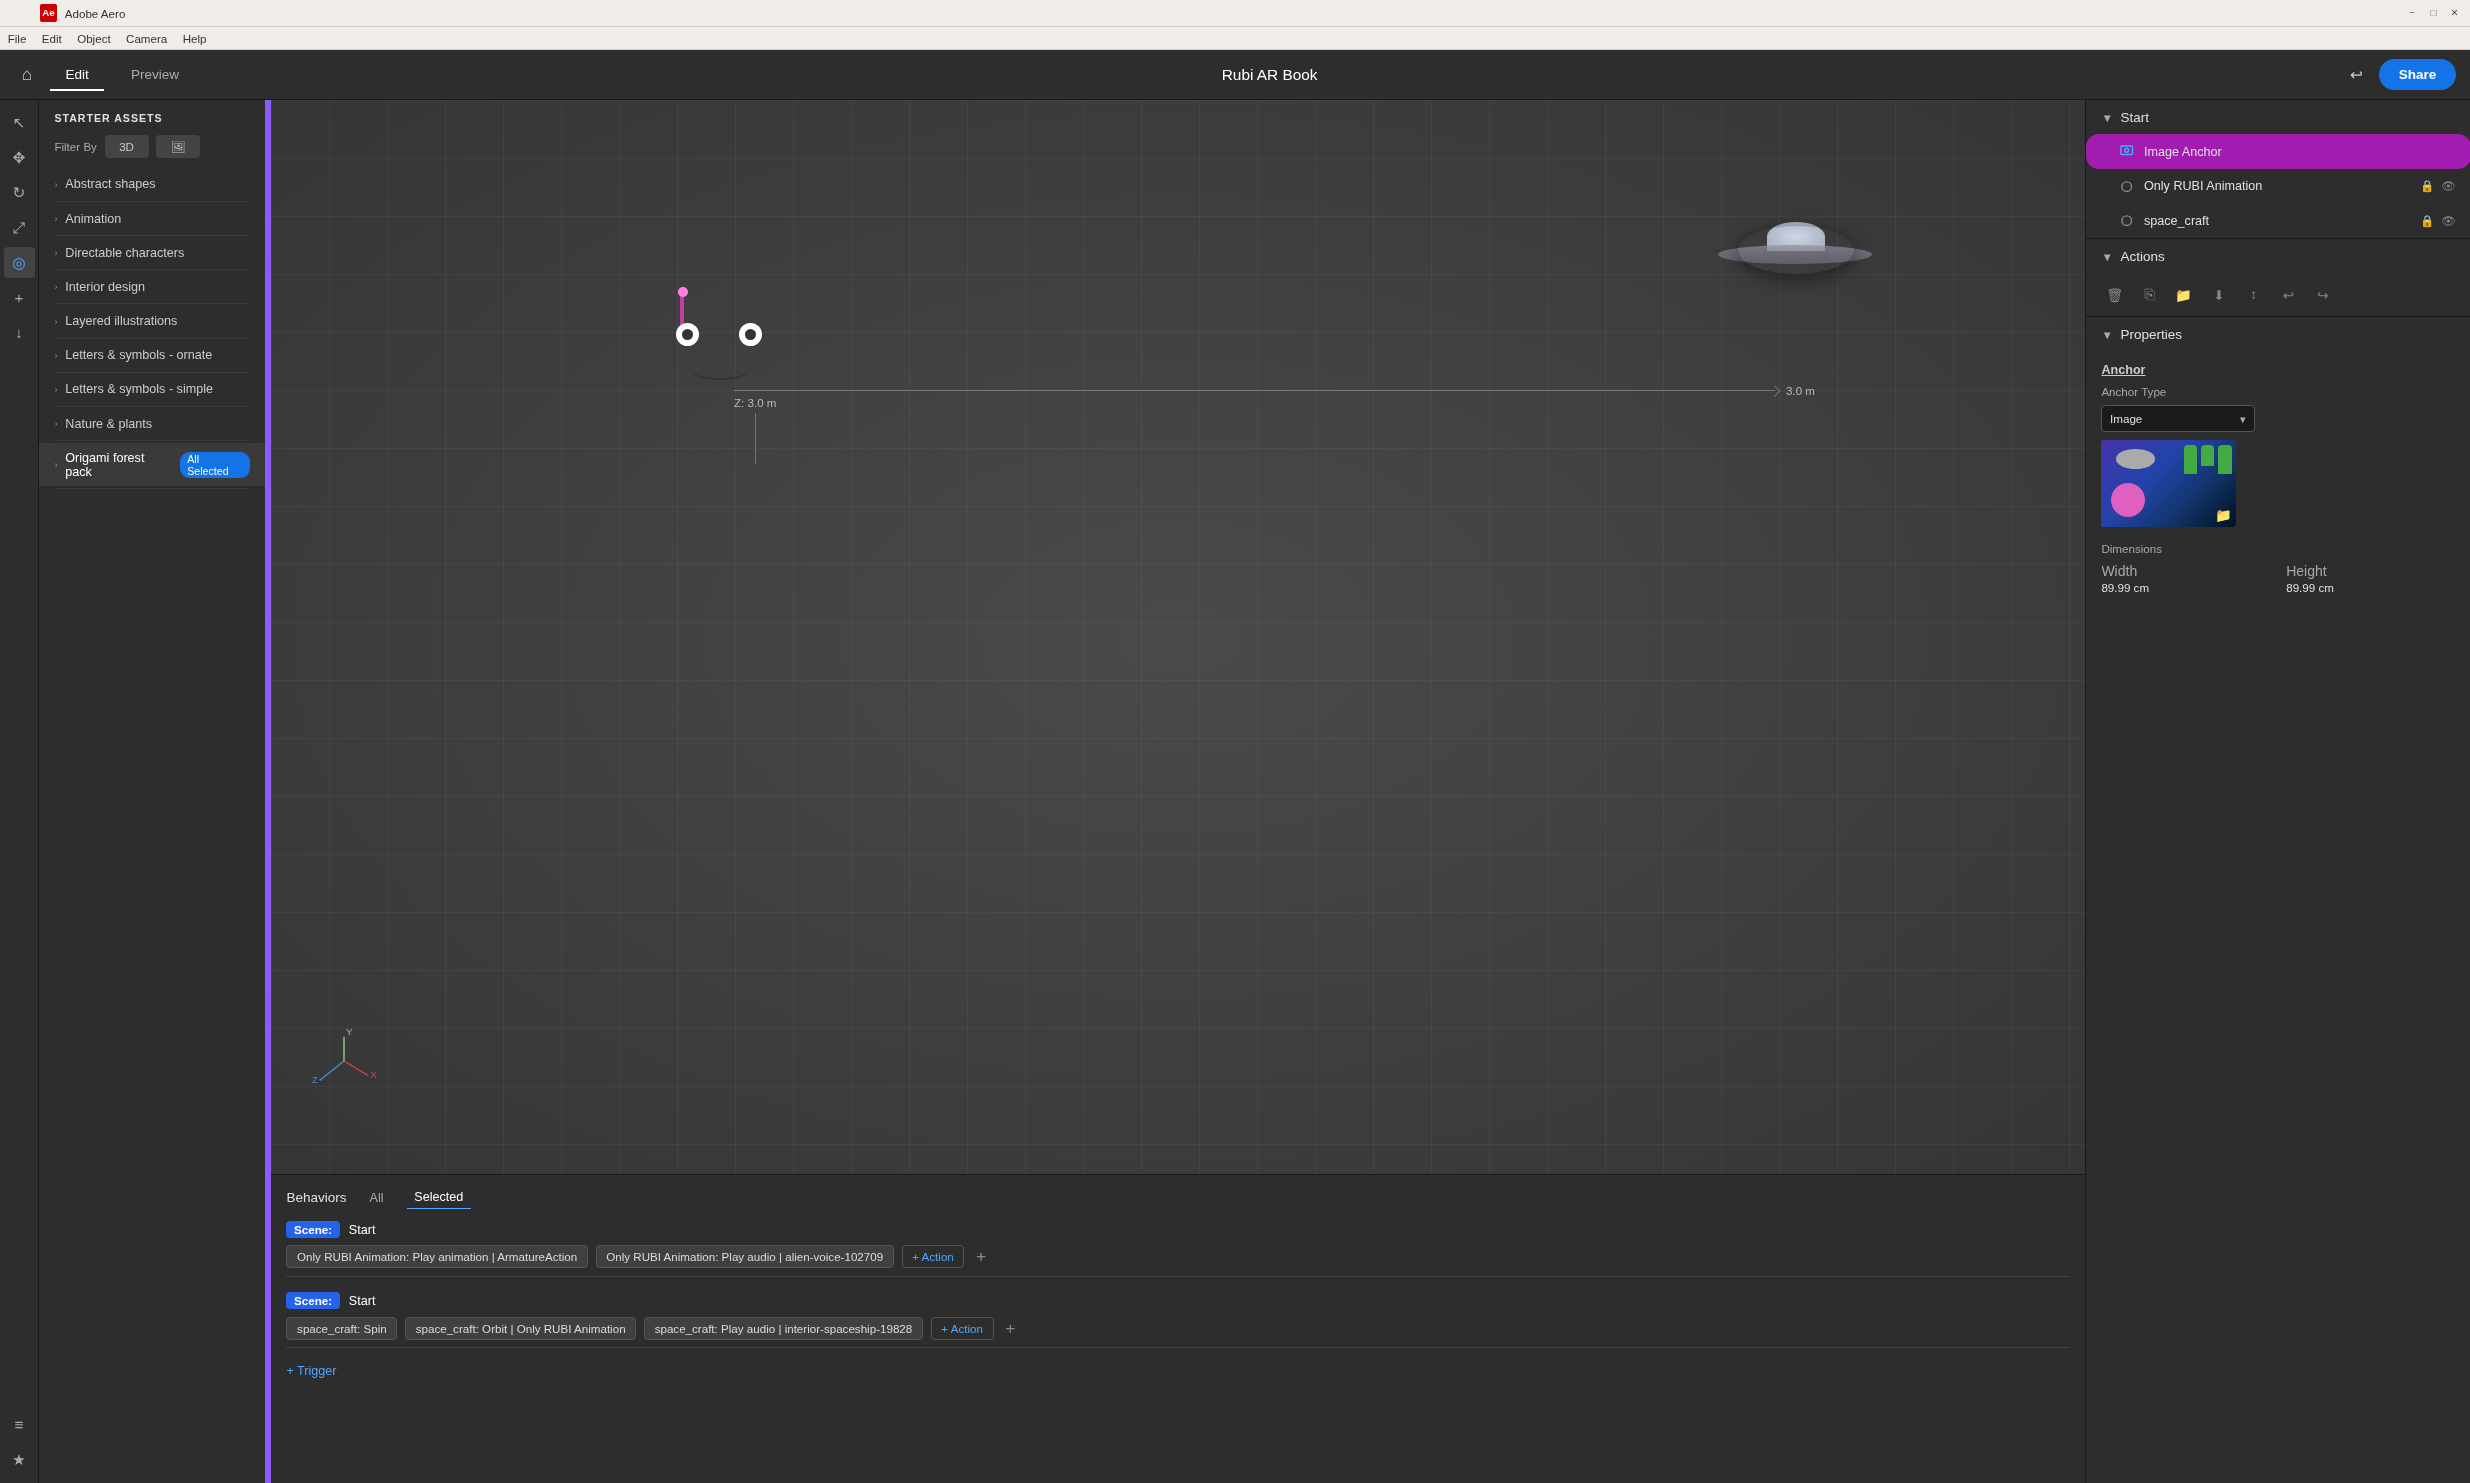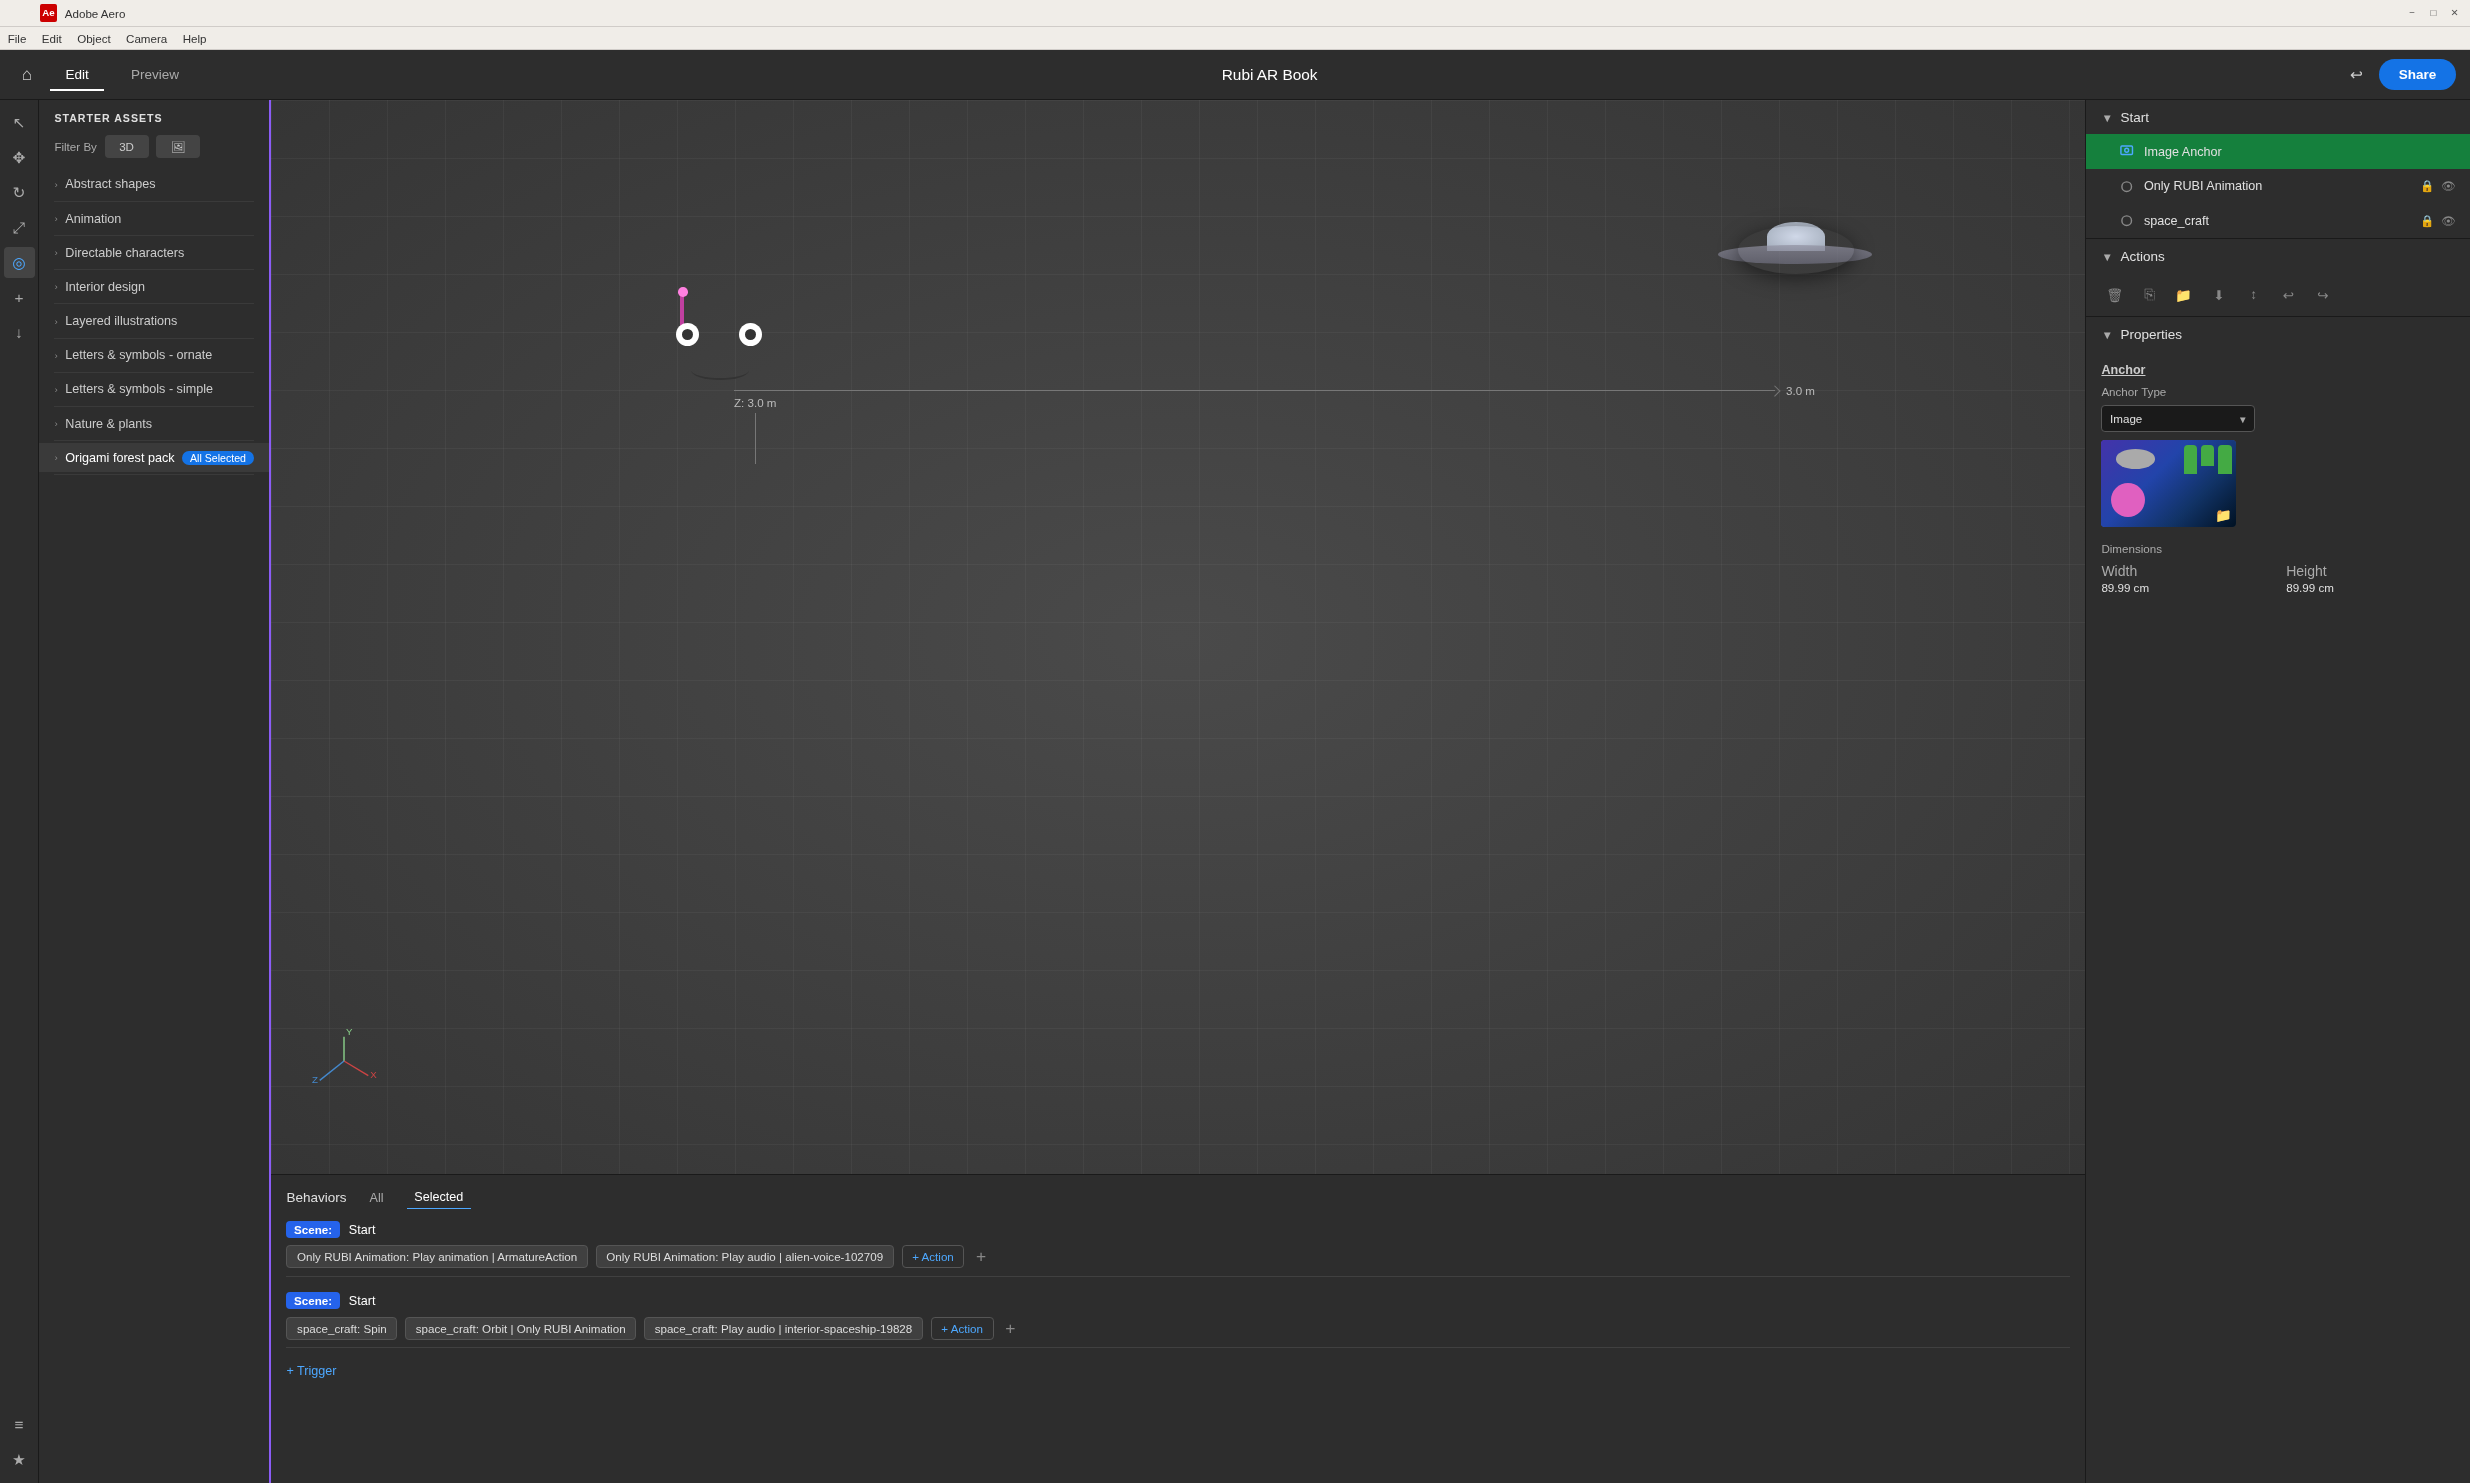--- a/index.html
+++ b/index.html
@@ -36,21 +36,21 @@
     #content { display: flex; flex: 1; overflow: hidden; }
 
     
     #left-toolbar { background: #2d2d2d; width: 39px; display: flex; flex-direction: column; align-items: center; padding: 7.7px 0; gap: 3.9px; border-right: 1px solid #1a1a1a; }
     #left-toolbar .lt-icon { width: 31px; height: 31px; display: flex; align-items: center; justify-content: center; color: #aaa; font-size: 15.4px; cursor: pointer; border-radius: 3.9px; }
     #left-toolbar .lt-icon:hover, #left-toolbar .lt-icon.active { background: #444; color: #fff; }
     #left-toolbar .lt-icon.active { color: #4da8ff; }
     #left-toolbar .spacer { flex: 1; }
 
     
-    #assets-panel { background: #2d2d2d; width: 232px; border-right: 2px solid #8b5cf6; display: flex; flex-direction: column; overflow: hidden; }
+    #assets-panel { background: #2d2d2d; width: 232px; border-right: 6px solid #8b5cf6; display: flex; flex-direction: column; overflow: hidden; }
     #assets-header { padding: 11.6px 15.4px 7.7px; }
     #assets-header .title { color: #e0e0e0; font-size: 10.6px; font-weight: 600; letter-spacing: 1px; text-transform: uppercase; }
     #assets-filter { display: flex; align-items: center; padding: 3.9px 15.4px 7.7px; gap: 7.7px; }
     #assets-filter .label { color: #aaa; font-size: 11.6px; }
     .filter-icon { width: 44px; height: 23px; display: flex; align-items: center; justify-content: center; background: #444; border-radius: 3.9px; cursor: pointer; color: #ccc; font-size: 11.6px; }
     #assets-list { flex: 1; overflow-y: auto; padding: 3.9px 0; }
     #assets-list::-webkit-scrollbar { width: 3.9px; }
     #assets-list::-webkit-scrollbar-thumb { background: #555; border-radius: 1.9px; }
     .asset-item { display: flex; align-items: center; padding: 7.7px 15.4px; cursor: pointer; color: #ccc; font-size: 12.6px; gap: 7.7px; }
     .asset-item .chevron { color: #888; font-size: 9.7px; }
@@ -100,21 +100,21 @@
 
     
     #right-panel { background: #2d2d2d; width: 386px; border-left: 1px solid #1a1a1a; display: flex; flex-direction: column; overflow: hidden; }
 
     
     #scene-section { border-bottom: 1px solid #1a1a1a; }
     .section-header { display: flex; align-items: center; padding: 9.7px 15.4px; cursor: pointer; }
     .section-chevron { color: #aaa; font-size: 11.6px; margin-right: 7.7px; }
     .section-title { color: #e0e0e0; font-size: 13.5px; font-weight: 500; }
     .scene-item { display: flex; align-items: center; padding: 7.7px 15.4px 7.7px 31px; gap: 7.7px; cursor: pointer; }
-    .scene-item.selected { background: #15803d; }
+    .scene-item.selected { background: #a21caf; border-radius: 13px; }
     .scene-item-icon { width: 19.3px; height: 19.3px; display: flex; align-items: center; justify-content: center; }
     .scene-item-icon svg { width: 15.4px; height: 15.4px; }
     .scene-item-label { flex: 1; color: #e0e0e0; font-size: 12.6px; }
     .scene-item-controls { display: flex; gap: 5.8px; }
     .scene-item-controls .ctrl-icon { color: #888; font-size: 11.6px; cursor: pointer; }
 
     
     #actions-section { border-bottom: 1px solid #1a1a1a; }
     .actions-toolbar { display: flex; align-items: center; padding: 7.7px 15.4px; gap: 7.7px; }
     .actions-toolbar .act-icon { width: 27px; height: 27px; display: flex; align-items: center; justify-content: center; color: #888; font-size: 13.5px; cursor: pointer; border-radius: 3.9px; }

